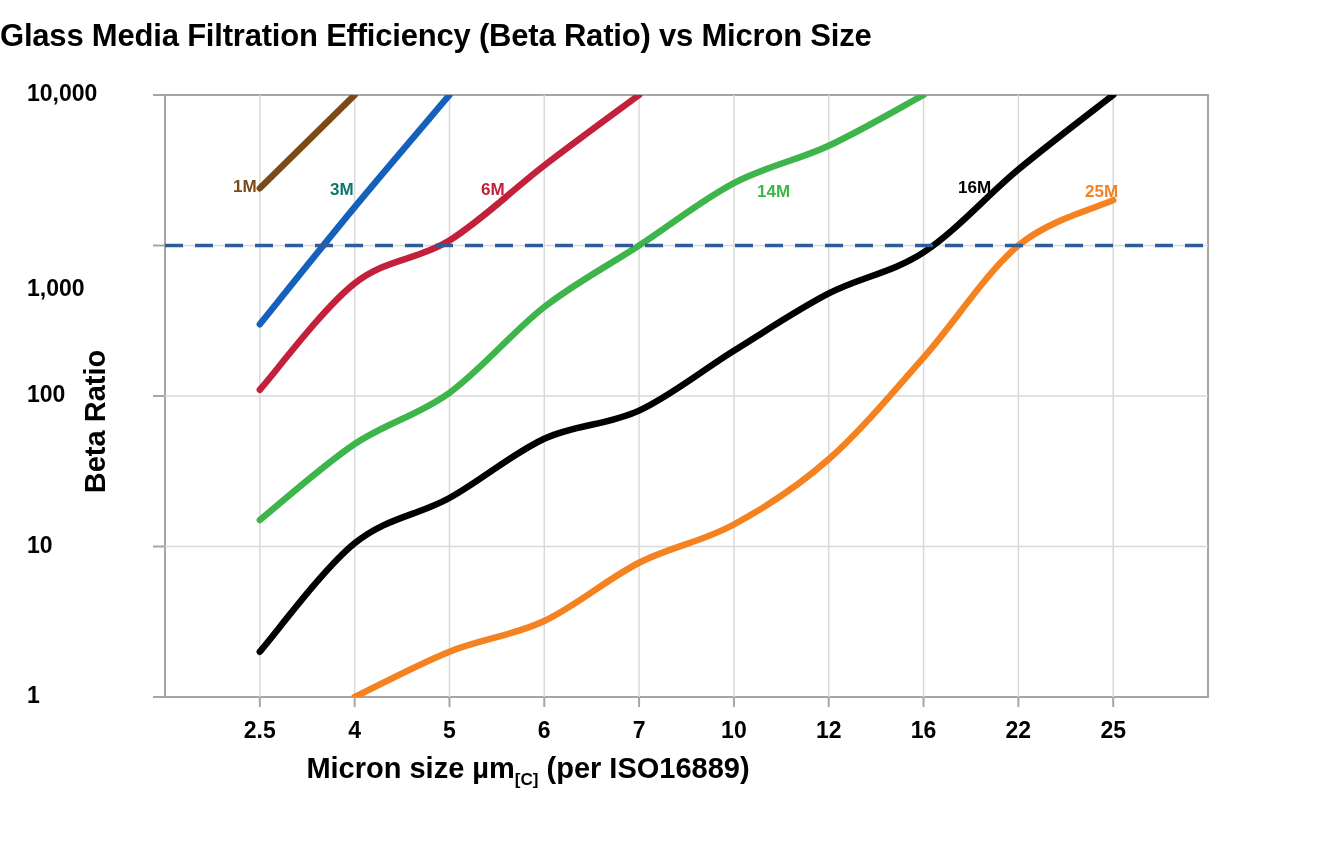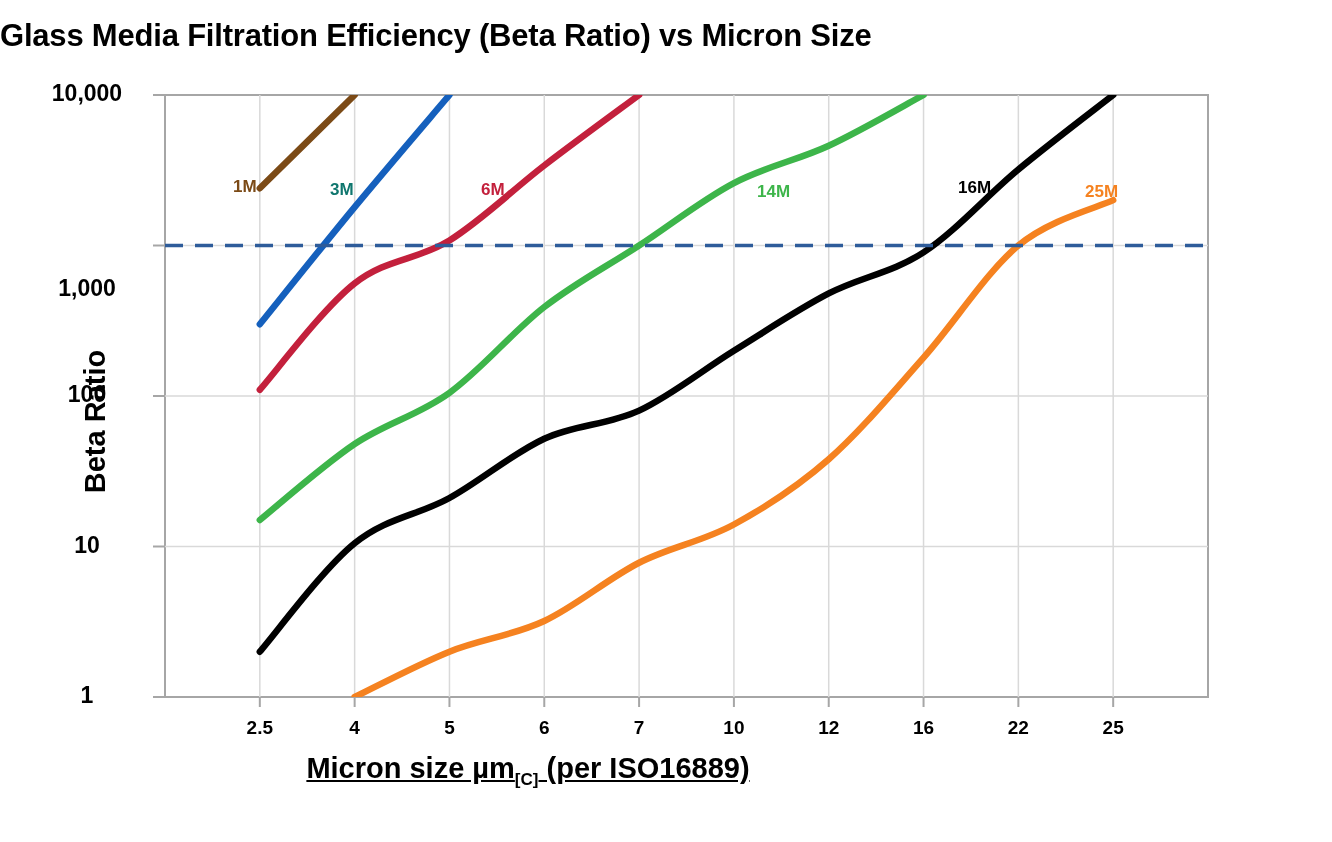--- a/index.html
+++ b/index.html
@@ -30,45 +30,44 @@
     color: #000000;
     letter-spacing: -0.2px;
   }
   #plot-svg {
     position: absolute;
     top: 0;
     left: 0;
   }
   .ytick-label {
     position: absolute;
-    text-align: center;
+    text-align: left;
     font-size: 23px;
     font-weight: bold;
     color: #000000;
     width: 120px;
     right: 1332px;
   }
   .xtick-label {
     position: absolute;
     text-align: center;
-    font-size: 19px;
+    font-size: 23px;
     font-weight: bold;
     color: #000000;
     width: 90px;
   }
   .axis-title-x {
     position: absolute;
     top: 752px;
     left: 0;
     width: 1056px;
     text-align: center;
     font-size: 29px;
     font-weight: bold;
     color: #000000;
-    text-decoration: underline;
   }
   .axis-title-x .sub {
     font-size: 17px;
     vertical-align: sub;
   }
   .axis-title-y {
     position: absolute;
     font-size: 29px;
     font-weight: bold;
     color: #000000;

